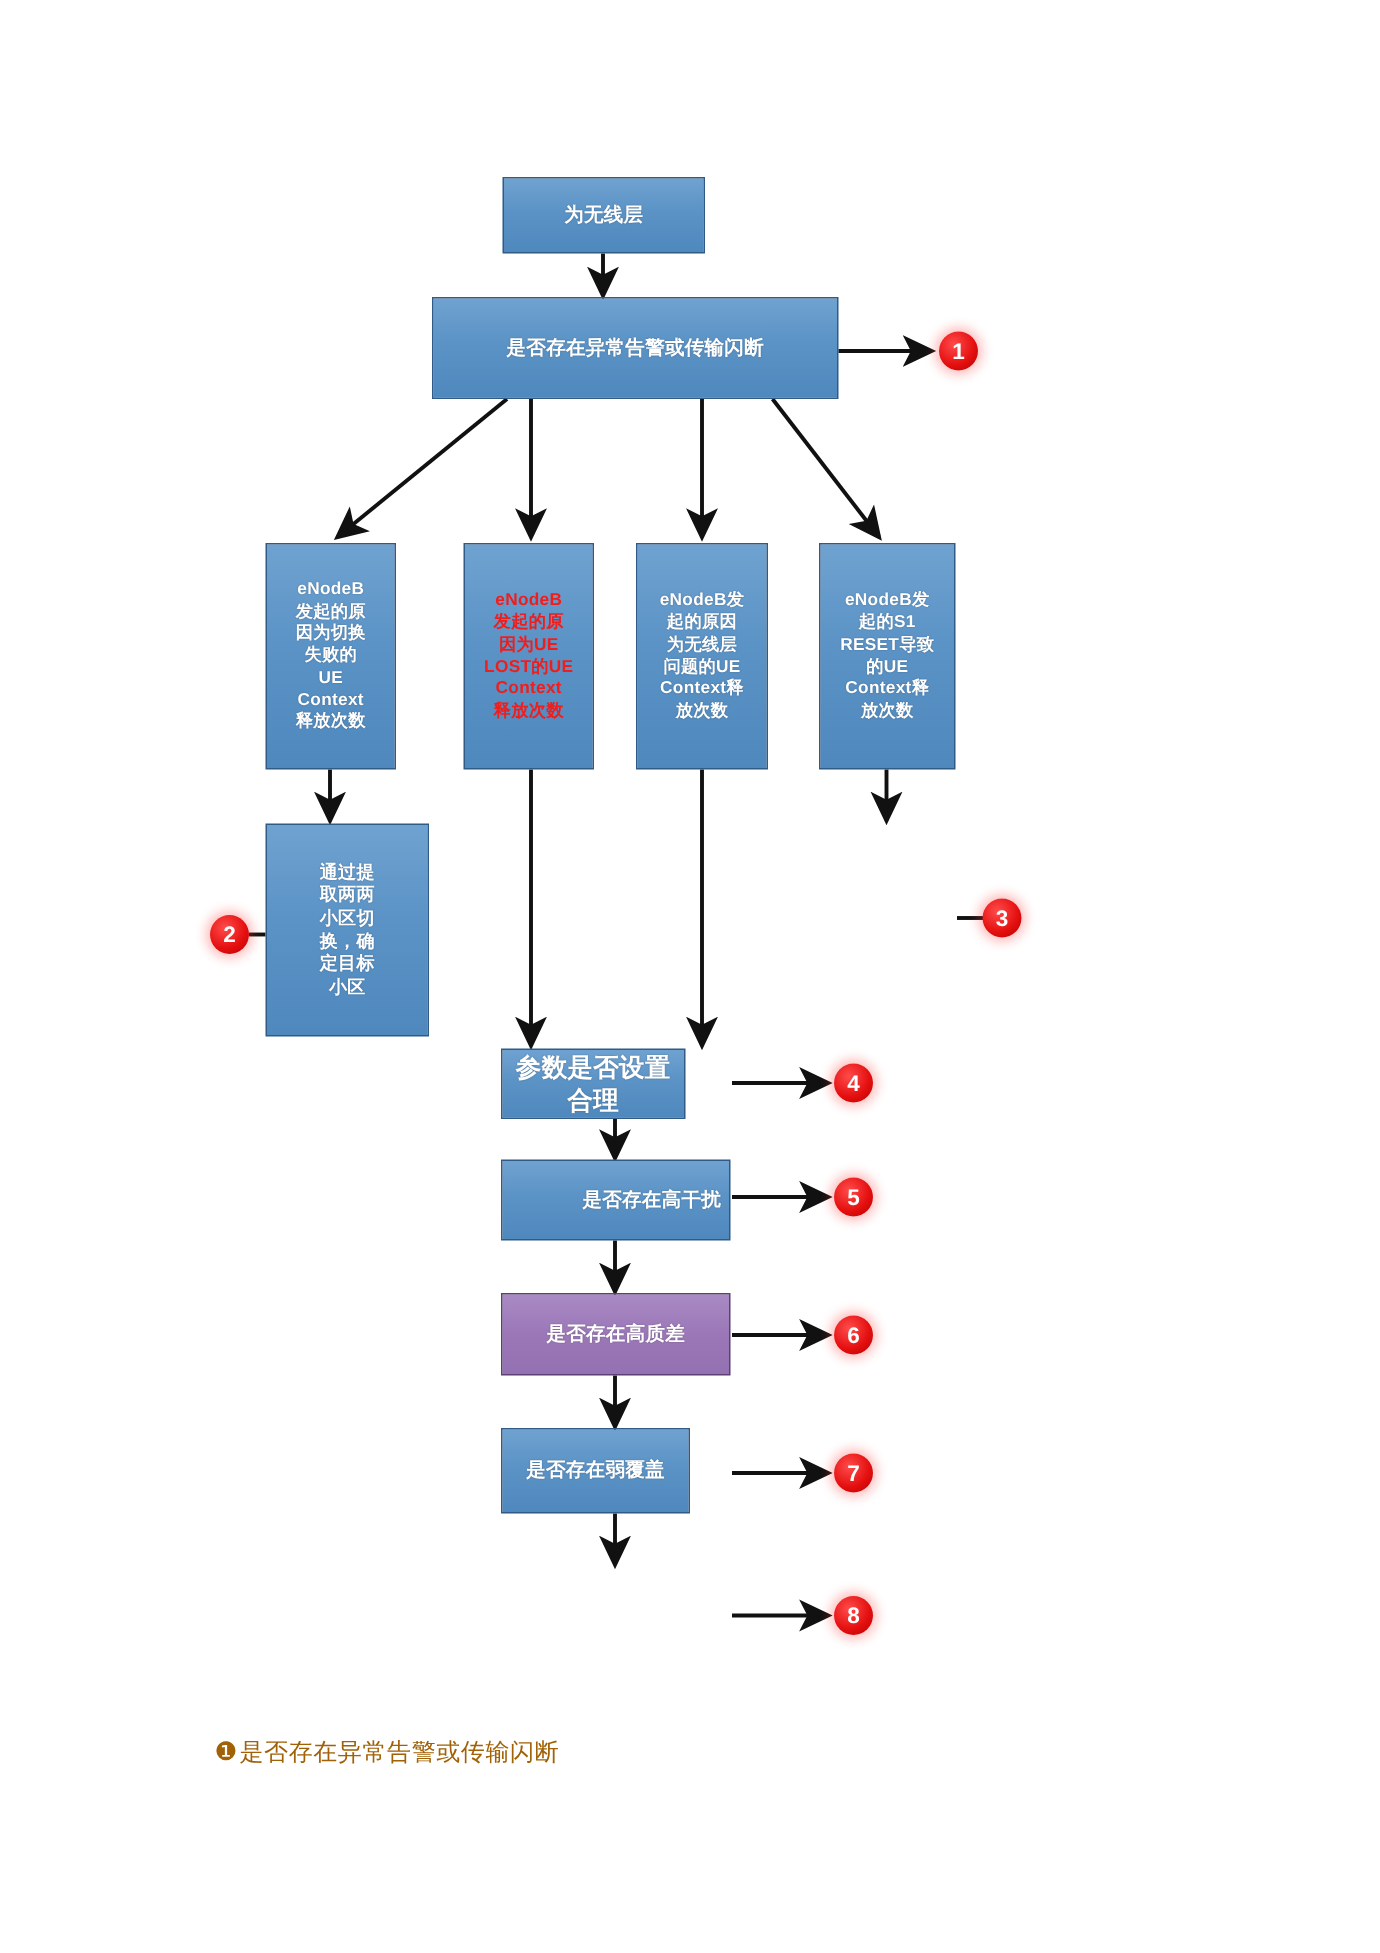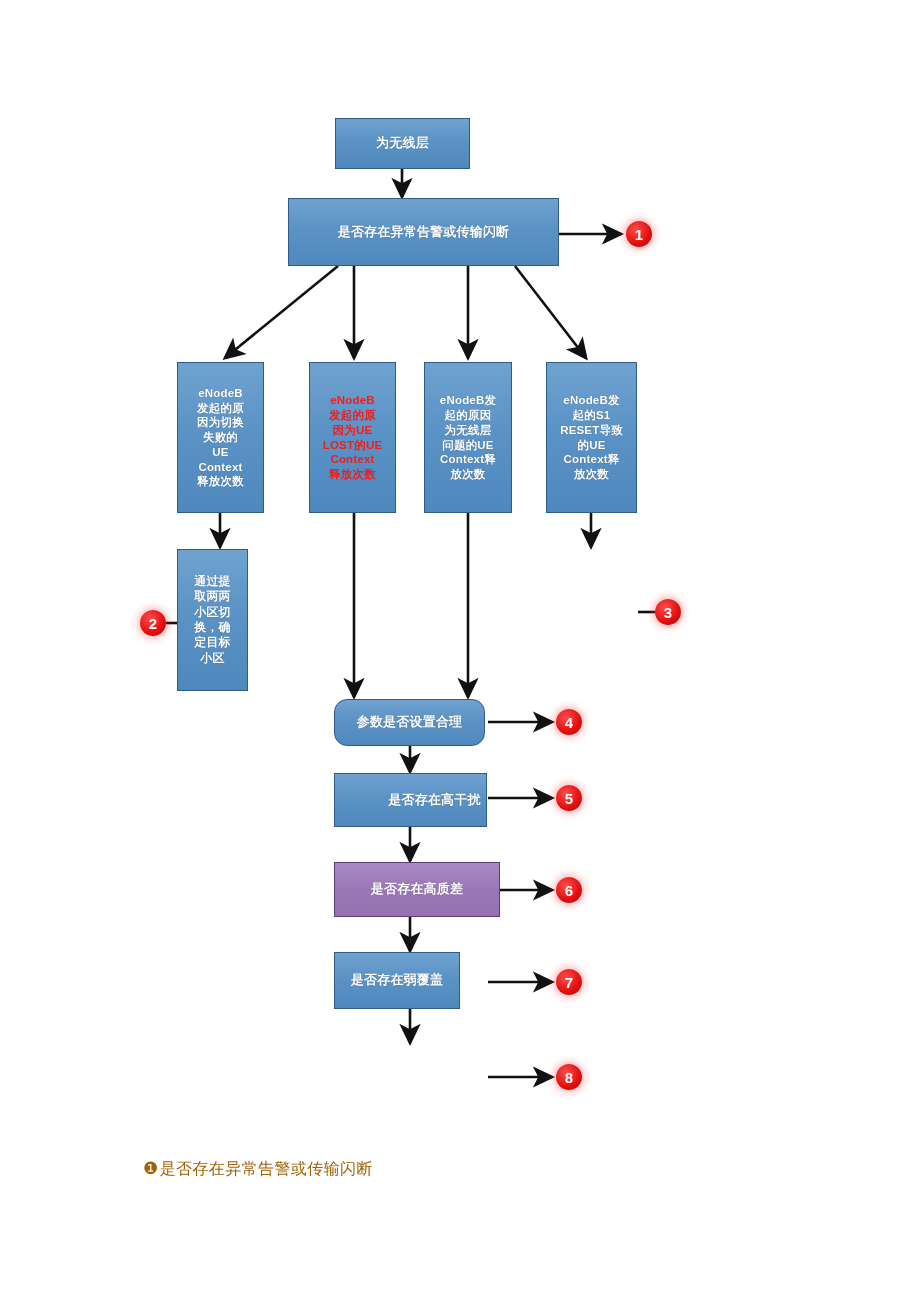--- a/index.html
+++ b/index.html
@@ -175,39 +175,39 @@
 
   <div class="node" style="left:546px; top:362px; width:91px; height:151px; font-size:11.5px;">
     <span class="txt">eNodeB发
 起的S1
 RESET导致
 的UE
 Context释
 放次数</span>
   </div>
 
-  <div class="node" style="left:177px; top:549px; width:71px; height:142px; font-size:12px;">
+  <div class="node" style="left:177px; top:549px; width:109px; height:142px; font-size:12px;">
     <span class="txt">通过提
 取两两
 小区切
 换，确
 定目标
 小区</span>
   </div>
 
 
-  <div class="node" style="left:334px; top:699px; width:151px; height:47px; font-size:13px;border-radius:13px;">
+  <div class="node" style="left:334px; top:699px; width:123px; height:47px; font-size:17px;">
     <span class="txt">参数是否设置合理</span>
   </div>
 
   <div class="node" style="left:334px; top:773px; width:153px; height:54px; font-size:13px;padding-left:48px;">
     <span class="txt">是否存在高干扰</span>
   </div>
 
-  <div class="node purple" style="left:334px; top:862px; width:166px; height:55px; font-size:13px;">
+  <div class="node purple" style="left:334px; top:862px; width:153px; height:55px; font-size:13px;">
     <span class="txt">是否存在高质差</span>
   </div>
 
   <div class="node" style="left:334px; top:952px; width:126px; height:57px; font-size:13px;">
     <span class="txt">是否存在弱覆盖</span>
   </div>
 
 
   <div class="badge" style="left:626px; top:221px;">
     <span>1</span>

